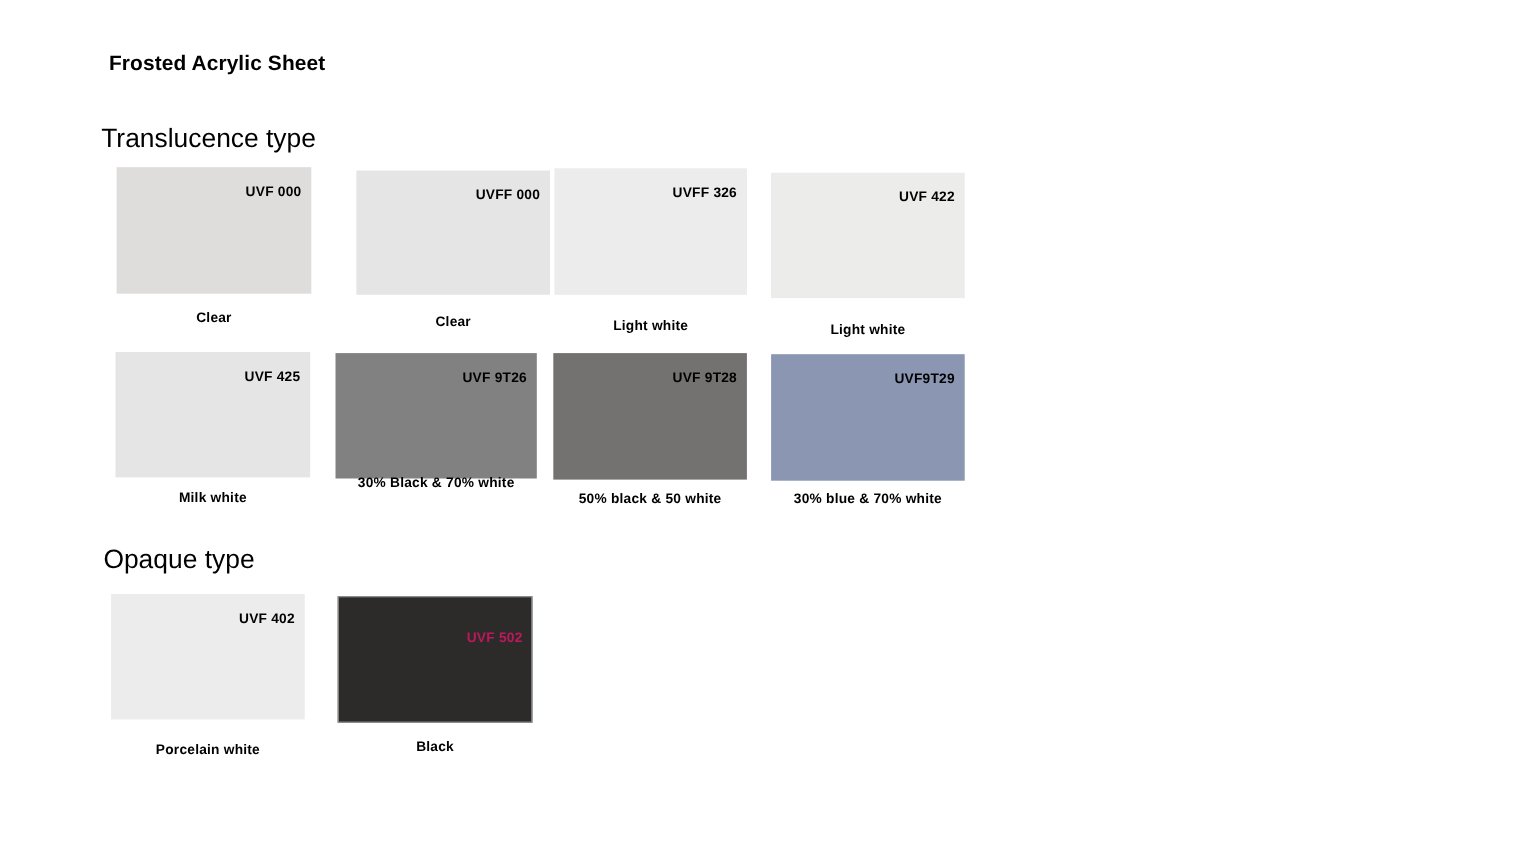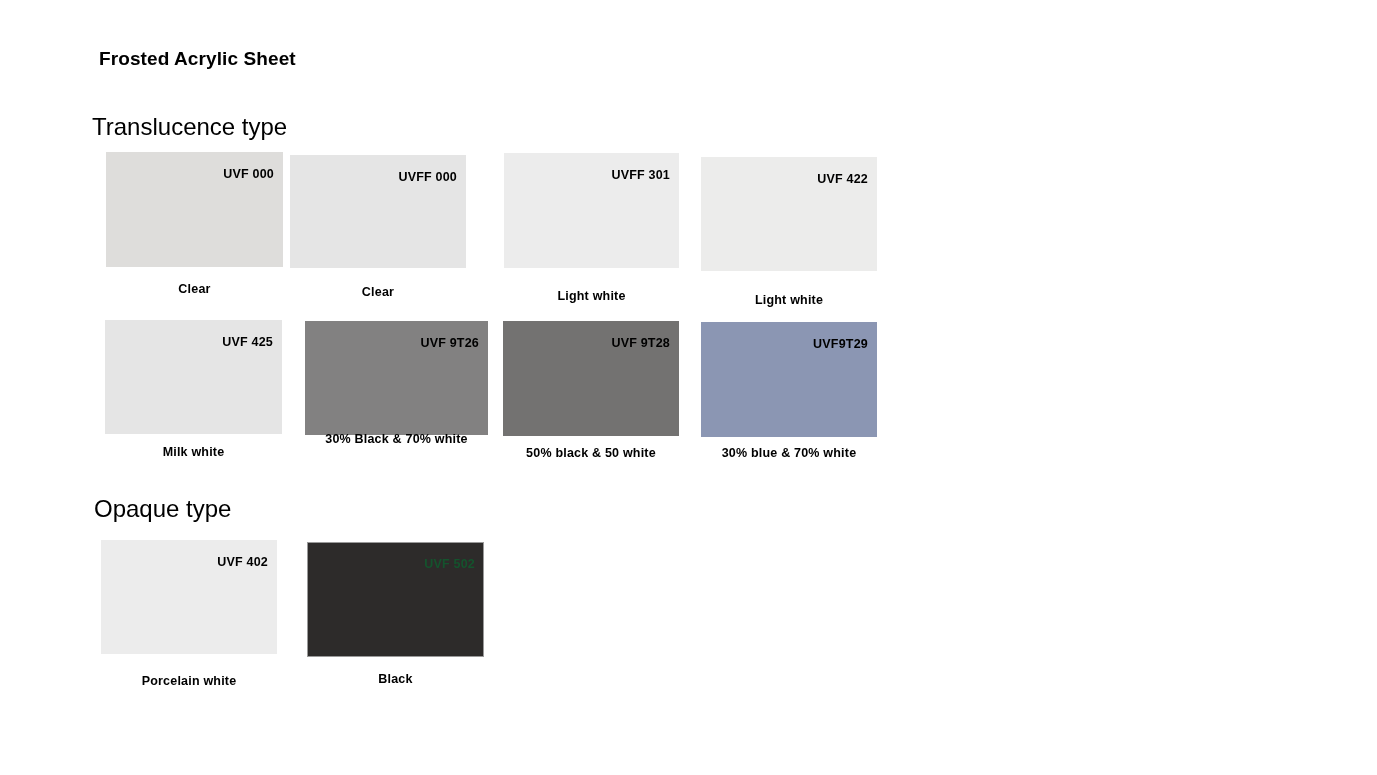--- a/index.html
+++ b/index.html
@@ -51,21 +51,21 @@
   .swatch-code {
     position: absolute;
     right: 9px;
     top: 15px;
     font-size: 12.5px;
     font-weight: bold;
     color: #000000;
     white-space: nowrap;
     letter-spacing: 0.2px;
   }
-  .swatch-code.light-text { color: #14532d; }
+  .swatch-code.light-text { color: #be185d; margin-top: 16px; }
 
   .swatch-caption {
     position: absolute;
     left: 50%;
     transform: translateX(-50%);
     font-size: 12.5px;
     font-weight: bold;
     color: #000000;
     white-space: nowrap;
     letter-spacing: 0.2px;
@@ -76,28 +76,28 @@
 
 <div id="page-title">Frosted Acrylic Sheet</div>
 
 <div id="sections-root">
     <div class="section-heading" id="section-heading-translucence">Translucence type</div>
     <div class="swatch-card" style="left: 106px; top: 152px; width: 177px; height: 148px;">
       <div class="swatch-chip" style="width: 177px; height: 115px; background: rgb(222, 221, 219);"></div>
       <div class="swatch-code">UVF 000</div>
       <div class="swatch-caption" style="top: 130px;">Clear</div>
     </div>
-    <div class="swatch-card" style="left: 290px; top: 155px; width: 176px; height: 148px;">
+    <div class="swatch-card" style="left: 324px; top: 155px; width: 176px; height: 148px;">
       <div class="swatch-chip" style="width: 176px; height: 113px; background: rgb(229, 229, 229);"></div>
       <div class="swatch-code">UVFF 000</div>
       <div class="swatch-caption" style="top: 130px;">Clear</div>
     </div>
     <div class="swatch-card" style="left: 504px; top: 153px; width: 175px; height: 154px;">
       <div class="swatch-chip" style="width: 175px; height: 115px; background: rgb(236, 236, 236);"></div>
-      <div class="swatch-code">UVFF 301</div>
+      <div class="swatch-code">UVFF 326</div>
       <div class="swatch-caption" style="top: 136px;">Light white</div>
     </div>
     <div class="swatch-card" style="left: 701px; top: 157px; width: 176px; height: 154px;">
       <div class="swatch-chip" style="width: 176px; height: 114px; background: rgb(236, 236, 235);"></div>
       <div class="swatch-code">UVF 422</div>
       <div class="swatch-caption" style="top: 136px;">Light white</div>
     </div>
     <div class="swatch-card" style="left: 105px; top: 320px; width: 177px; height: 143px;">
       <div class="swatch-chip" style="width: 177px; height: 114px; background: rgb(229, 229, 229);"></div>
       <div class="swatch-code">UVF 425</div>

